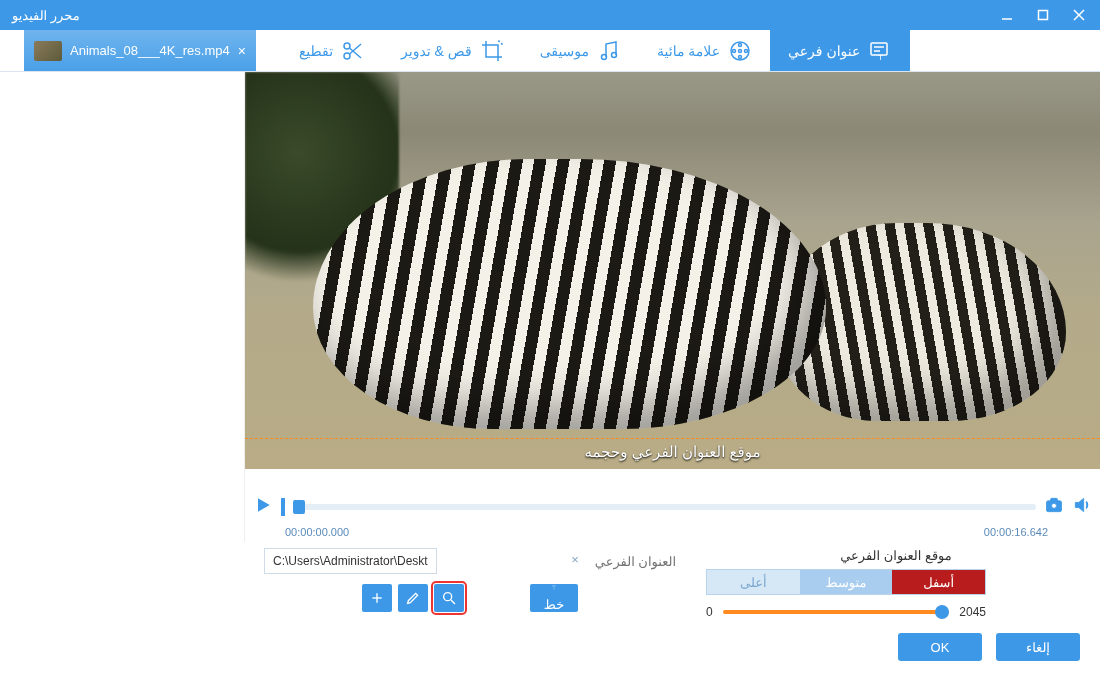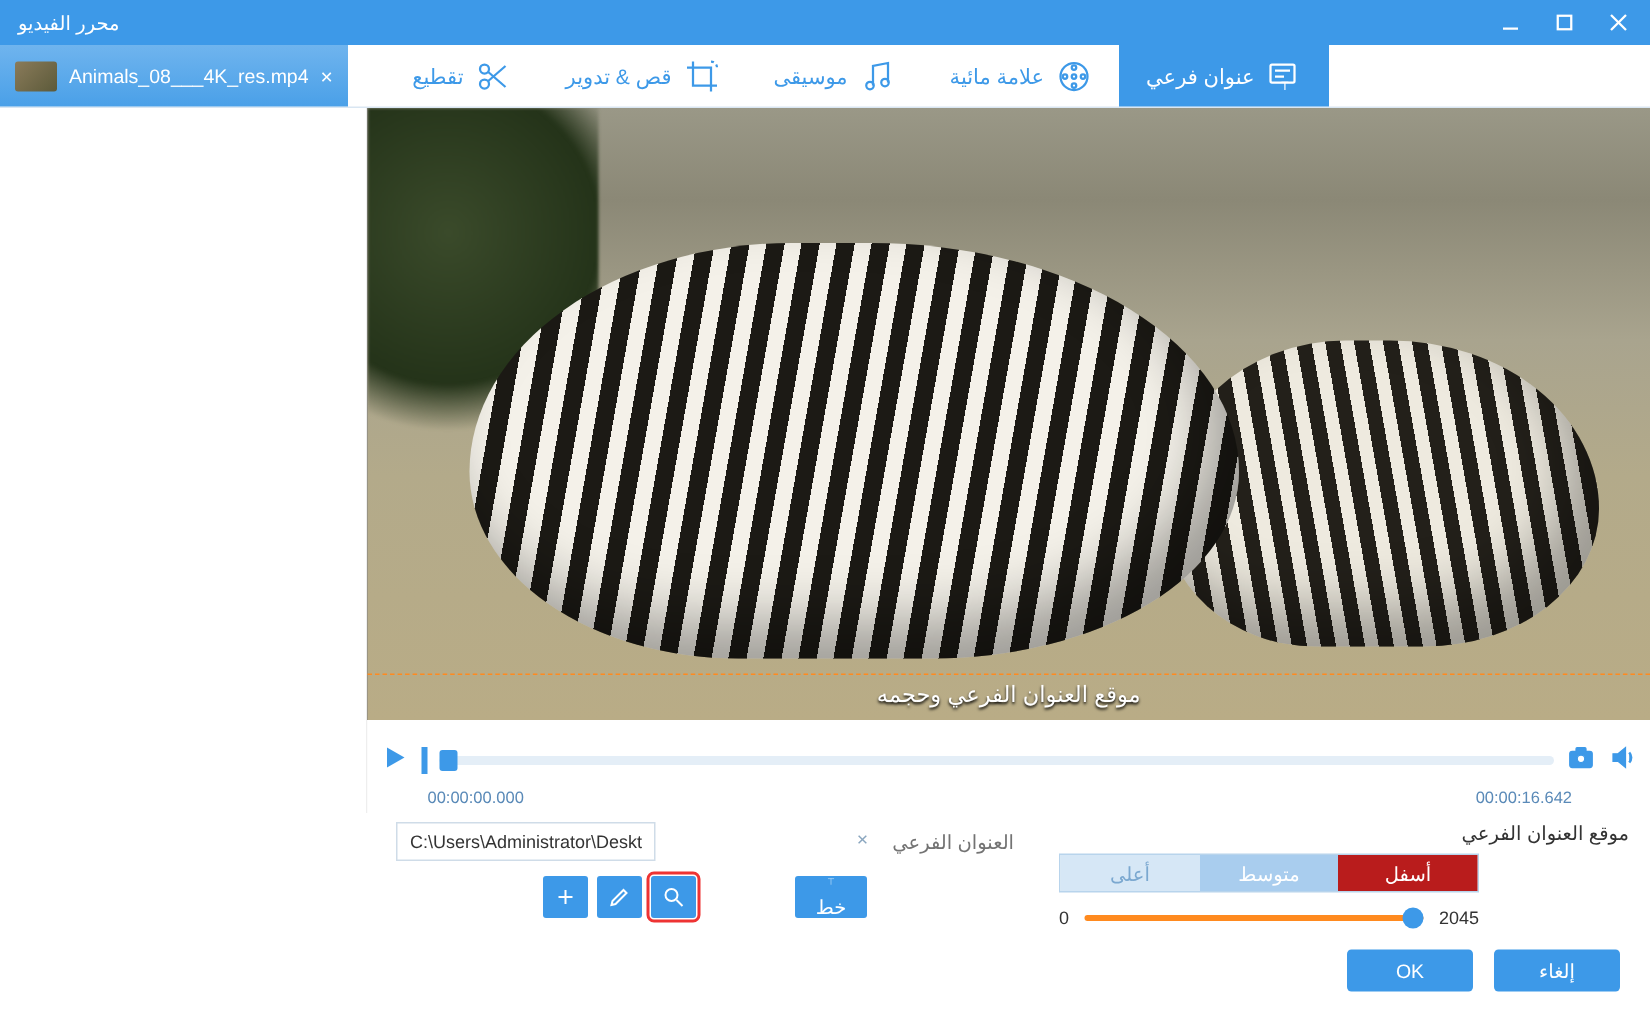--- a/index.html
+++ b/index.html
@@ -4,33 +4,33 @@
 <style>
   * { box-sizing: border-box; margin: 0; padding: 0; font-family: "Segoe UI", Tahoma, sans-serif; }
   body { width: 1100px; height: 680px; background: #fff; overflow: hidden; direction: ltr; }
   .titlebar { height: 30px; background: #3d99e8; display: flex; align-items: center; justify-content: space-between; padding: 0 4px 0 12px; color: #fff; font-size: 13px; }
   .titlebar .title { direction: rtl; }
   .winctrls { display: flex; gap: 2px; }
   .winbtn { width: 34px; height: 24px; display: flex; align-items: center; justify-content: center; color: #fff; cursor: pointer; }
   .winbtn svg { width: 12px; height: 12px; stroke: #fff; stroke-width: 1.5; fill: none; }
 
   .tabbar { height: 42px; background: #fff; border-bottom: 1px solid #d9e6f2; display: flex; align-items: stretch; }
-  .filetab { display: flex; align-items: center; gap: 8px; padding: 0 10px; background: linear-gradient(#6fb4ee,#4aa0e8); color: #fff; font-size: 13px; min-width: 220px; }
+  .filetab { display: flex; align-items: center; gap: 8px; padding: 0 10px; background: linear-gradient(#6fb4ee,#4aa0e8); color: #fff; font-size: 13px; min-width: 220px; margin-left: 24px; }
   .filetab .thumb { width: 28px; height: 20px; background: linear-gradient(135deg,#8a7b5a,#5c5a3a); border-radius: 2px; }
   .filetab .close { font-size: 14px; cursor: pointer; }
   .tools { flex: 1; display: flex; align-items: stretch; justify-content: flex-start; padding-left: 25px; gap: 0; }
   .tool { display: flex; align-items: center; gap: 8px; padding: 0 18px; color: #3d99e8; font-size: 14px; cursor: pointer; direction: rtl; }
   .tool.active { background: #3d99e8; color: #fff; }
   .tool svg { width: 24px; height: 24px; stroke: currentColor; fill: none; stroke-width: 1.5; }
   .tool.active svg { stroke: #fff; }
 
   .mainrow { display: flex; height: 470px; }
   .sidebar { width: 245px; background: #fff; border-right: 1px solid #eee; }
   .preview-area { flex: 1; background: #fff; display: flex; flex-direction: column; }
-  .preview { flex: 1; background: #000; position: relative; margin-bottom: 8px; display:flex; align-items:center; justify-content:center;}
+  .preview { flex: 1; background: #000; position: relative; margin-bottom: 19px; display:flex; align-items:center; justify-content:center;}
   .zebra-scene { width:100%; height:100%; position:relative; overflow:hidden;
     background: linear-gradient(to bottom, #9a9887 0%, #8b8876 15%, #a9a48e 38%, #b3aa8a 60%, #b9ac86 100%); }
   .bush { position:absolute; top:0; left:0; width:18%; height:58%;
     background: radial-gradient(circle at 35% 35%, #3a4a2a 0%, #243319 55%, rgba(36,51,25,0) 72%); filter:blur(1px);}
   .zebra { position:absolute; bottom:10%; }
   .zebra.z1 { left:8%; width:60%; height:68%; }
   .zebra.z2 { right:4%; width:34%; height:50%; bottom:12%; }
   .zbody { position:absolute; inset:0; border-radius:42% 48% 40% 35% / 55% 55% 45% 45%;
     background: repeating-linear-gradient(100deg, #f4f1e9 0 11px, #1c1a15 11px 23px);
     box-shadow: inset -20px -25px 40px rgba(0,0,0,.35); }
@@ -52,21 +52,21 @@
   .path-wrap { position: relative; flex: 1; direction: ltr; }
   .path-clear { position: absolute; right: 6px; top: 4px; color: #8aa6bf; font-size: 13px; cursor: pointer; }
   .btnrow { display: flex; gap: 6px; align-items: center; direction: ltr; justify-content: center; }
   .iconbtn { width: 30px; height: 28px; background: #3d99e8; display: flex; align-items: center; justify-content: center; cursor: pointer; border-radius: 2px; }
   .iconbtn svg { width: 16px; height: 16px; stroke: #fff; fill: none; stroke-width: 2; }
   .iconbtn.highlight { outline: 2px solid #e33; outline-offset: 1px; }
   .fontbtn { height: 28px; background: #3d99e8; color: #fff; display: flex; align-items: center; gap: 6px; padding: 0 14px; font-size: 13px; cursor: pointer; border-radius: 2px; margin-left: 60px; direction: rtl; flex-direction: column; }
   .fontbtn svg { width: 14px; height: 14px; stroke: #fff; fill: none; }
 
   .right-panel { width: 380px; }
-  .group-label { font-size: 13px; color: #333; direction: rtl; text-align: right; margin-bottom: 6px; }
+  .group-label { font-size: 13px; color: #333; direction: rtl; text-align: center; margin-bottom: 6px; }
   .segmented { display: flex; border: 1px solid #b8d4ec; height: 26px; direction: rtl; margin-bottom: 10px; width: 280px; }
   .seg { flex: 1; display: flex; align-items: center; justify-content: center; font-size: 13px; cursor: pointer; }
   .seg.active { background: #b91c1c; color: #fff; }
   .seg.mid { background: #a9cdee; color: #fff; }
   .seg.inactive { background: #d6e7f6; color: #7ba8d0; }
   .slider-row { display: flex; align-items: center; gap: 10px; width: 280px; }
   .slider-track { flex: 1; height: 4px; background: #ff8a1f; border-radius: 2px; position: relative; }
   .slider-thumb { position: absolute; right: 0; top: -5px; width: 14px; height: 14px; background: #3d99e8; border-radius: 50%; }
   .slider-min, .slider-max { font-size: 12px; color: #333; }
 

